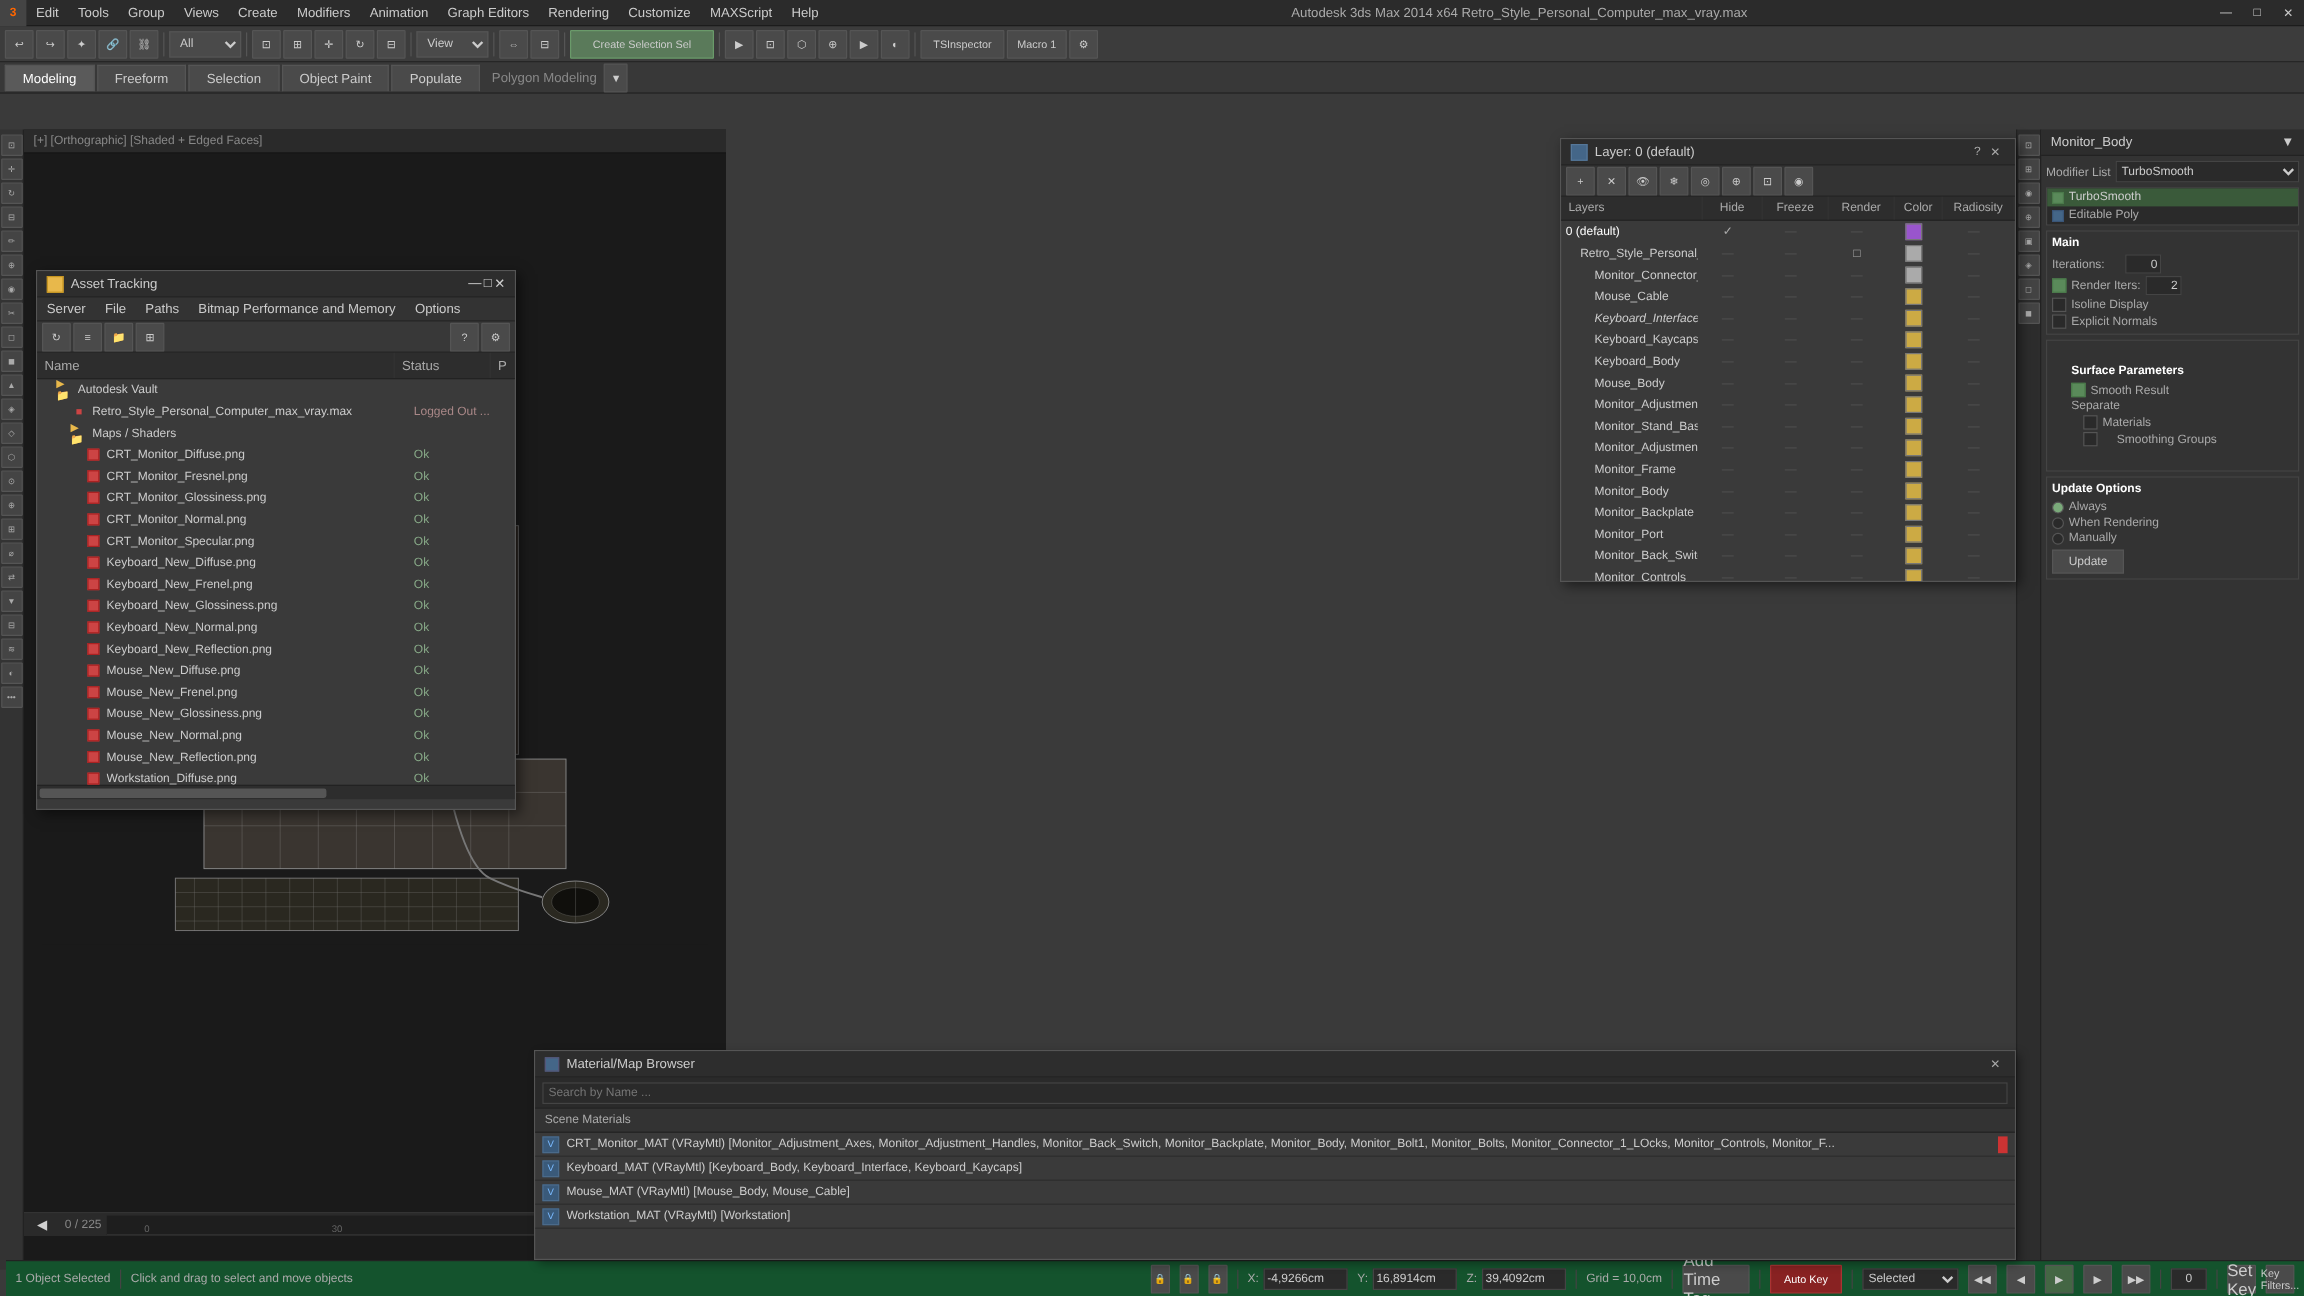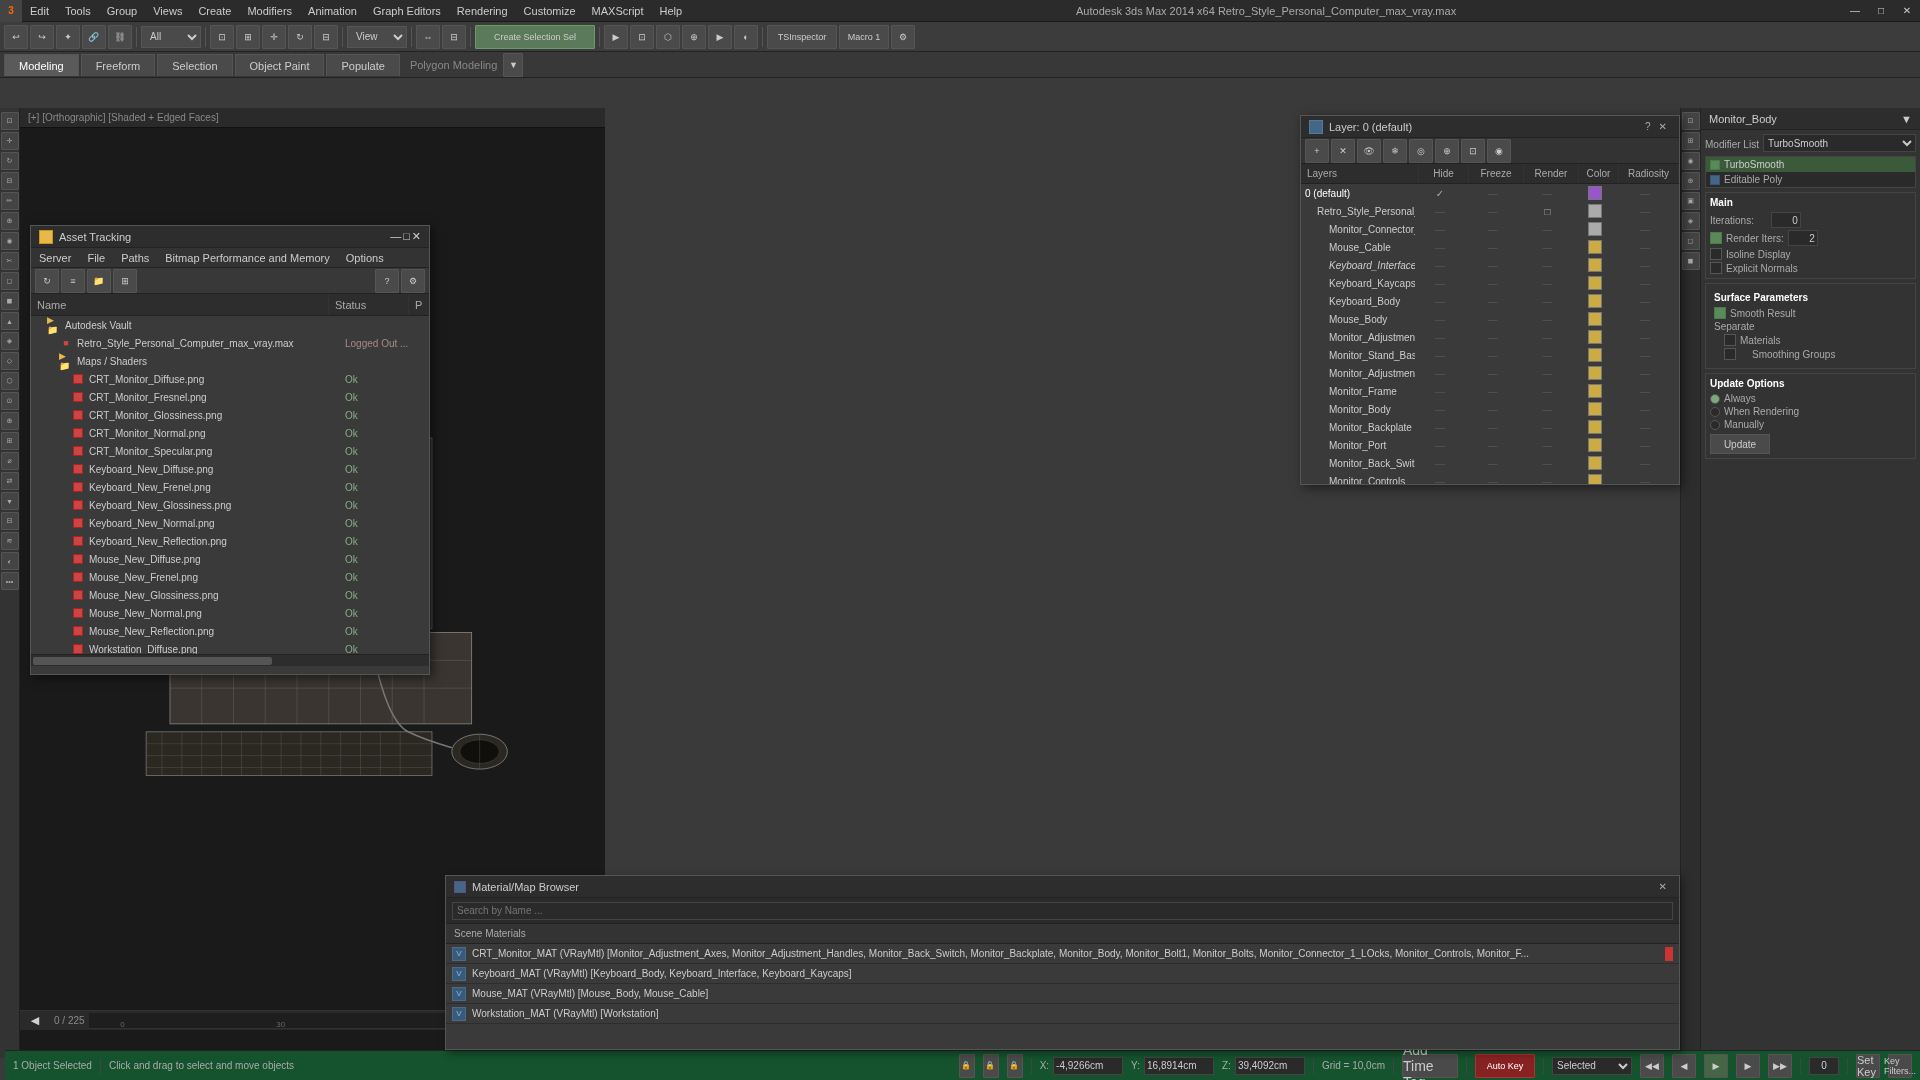--- a/index.html
+++ b/index.html
@@ -891,21 +891,21 @@
       <div style="display:flex;align-items:center;margin-bottom:2px;gap:4px;">
         <div style="width:12px;height:12px;background:#2a2a2a;border:1px solid #555;flex-shrink:0;"></div>
         <span style="font-size:10px;color:#aaa;">Isoline Display</span>
       </div>
       <div style="display:flex;align-items:center;gap:4px;">
         <div style="width:12px;height:12px;background:#2a2a2a;border:1px solid #555;flex-shrink:0;"></div>
         <span style="font-size:10px;color:#aaa;">Explicit Normals</span>
       </div>
     </div>
 
-    <div style="background:#333;border:1px solid #444;margin-bottom:4px;padding:8px;">
+    <div style="background:#333;border:1px solid #444;margin-bottom:4px;padding:20px;">
       <div style="font-size:10px;color:#fff;font-weight:bold;margin-bottom:4px;">Surface Parameters</div>
       <div style="display:flex;align-items:center;gap:4px;margin-bottom:2px;">
         <div style="width:12px;height:12px;background:#5a8a5a;border:1px solid #4a7a4a;flex-shrink:0;"></div>
         <span style="font-size:10px;color:#aaa;">Smooth Result</span>
       </div>
       <div style="font-size:10px;color:#aaa;margin-bottom:2px;">Separate</div>
       <div style="display:flex;align-items:center;gap:4px;margin-bottom:2px;padding-left:10px;">
         <div style="width:12px;height:12px;background:#2a2a2a;border:1px solid #555;flex-shrink:0;"></div>
         <span style="font-size:10px;color:#aaa;">Materials</span>
       </div>
@@ -1032,15 +1032,15 @@
     <option>Selected</option>
   </select>
   <div class="toolbar-btn">◀◀</div>
   <div class="toolbar-btn">◀</div>
   <div class="toolbar-btn" style="background:#446644;">▶</div>
   <div class="toolbar-btn">▶</div>
   <div class="toolbar-btn">▶▶</div>
   <div class="status-sep"></div>
   <input type="text" style="width: 30px; height: 18px; background: rgb(42, 42, 42); border: 1px solid rgb(68, 68, 68); color: rgb(204, 204, 204); font-size: 10px; text-align: center;" value="0">
   <div class="status-sep"></div>
-  <div class="toolbar-btn" style="font-size:11px;">Set Key</div>
+  <div class="toolbar-btn" style="font-size:14px;">Set Key</div>
   <div class="toolbar-btn" style="font-size:9px;">Key Filters...</div>
 </div>
 
 </body></html>

